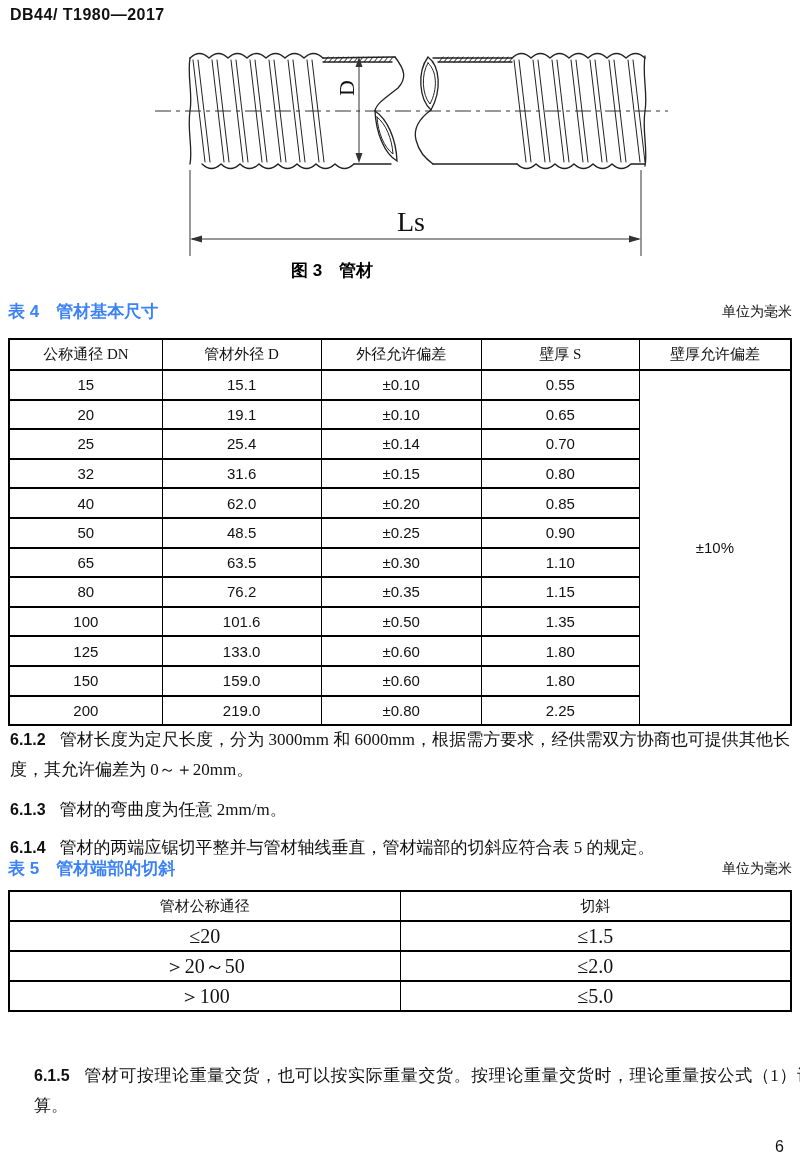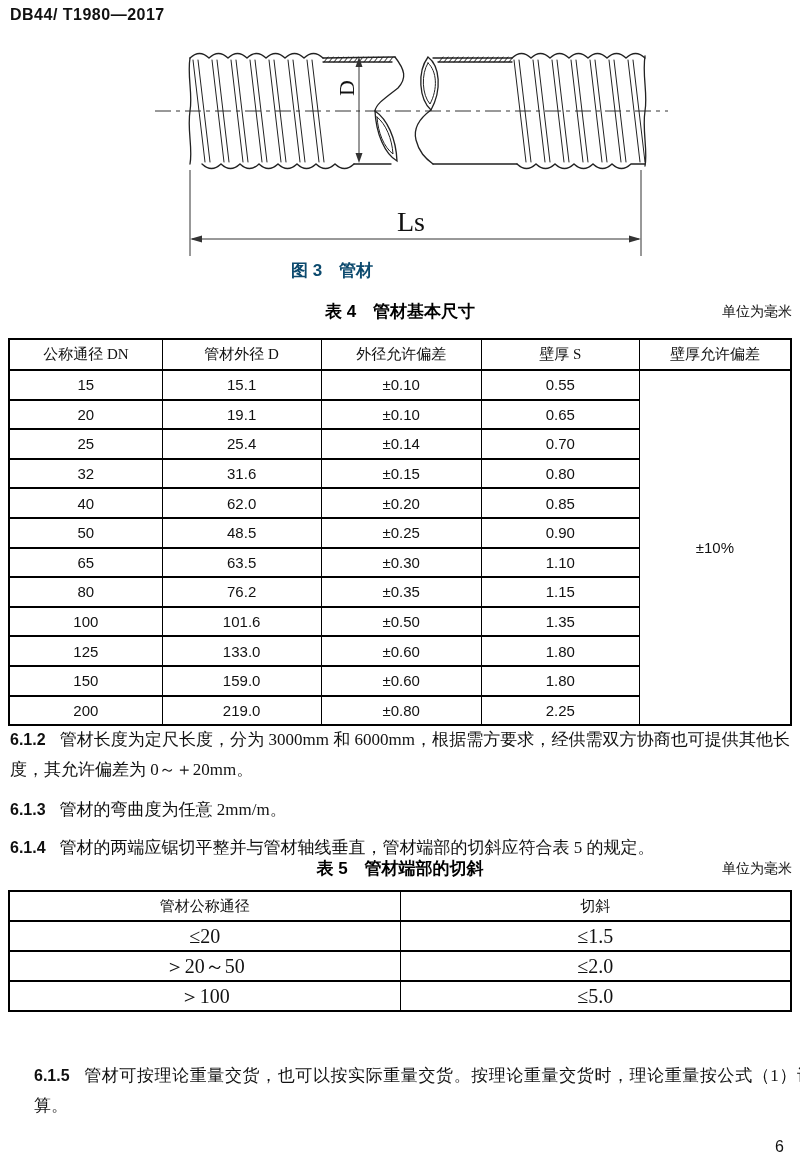--- a/index.html
+++ b/index.html
@@ -9,27 +9,27 @@
     font-family:"Liberation Serif","DejaVu Serif",serif;color:#1a1a1a;
   }
   .doc-header{
     position:absolute;top:6px;left:10px;
     font-family:"Liberation Sans","DejaVu Sans",sans-serif;
     font-size:16px;font-weight:600;letter-spacing:0.5px;color:#111;
   }
   .figure-svg{position:absolute;top:0;left:0;width:800px;height:300px;}
   .figure-caption{
     position:absolute;top:259px;left:0;width:664px;text-align:center;
-    font-size:17px;font-weight:700;color:#0c4a6e;
+    font-size:17px;font-weight:700;color:#000000;
     font-family:"Liberation Sans","DejaVu Sans",sans-serif;
   }
   .caption-bar{position:absolute;left:8px;width:784px;height:22px;}
   .caption-bar .tbl-title{
-    position:absolute;left:0;width:100%;text-align:center;
-    font-size:17px;font-weight:700;color:#000000;
+    position:absolute;left:0;width:100%;
+    font-size:17px;font-weight:700;color:#3b82f6;
     font-family:"Liberation Sans","DejaVu Sans",sans-serif;
   }
   .caption-bar .unit-note{
     position:absolute;right:0;top:3px;font-size:14px;color:#111;
     font-family:"Liberation Serif","DejaVu Serif",serif;
   }
   .cap4{top:300px;}
   .cap5{top:857px;}
   table.spec{
     position:absolute;left:8px;width:784px;table-layout:fixed;

